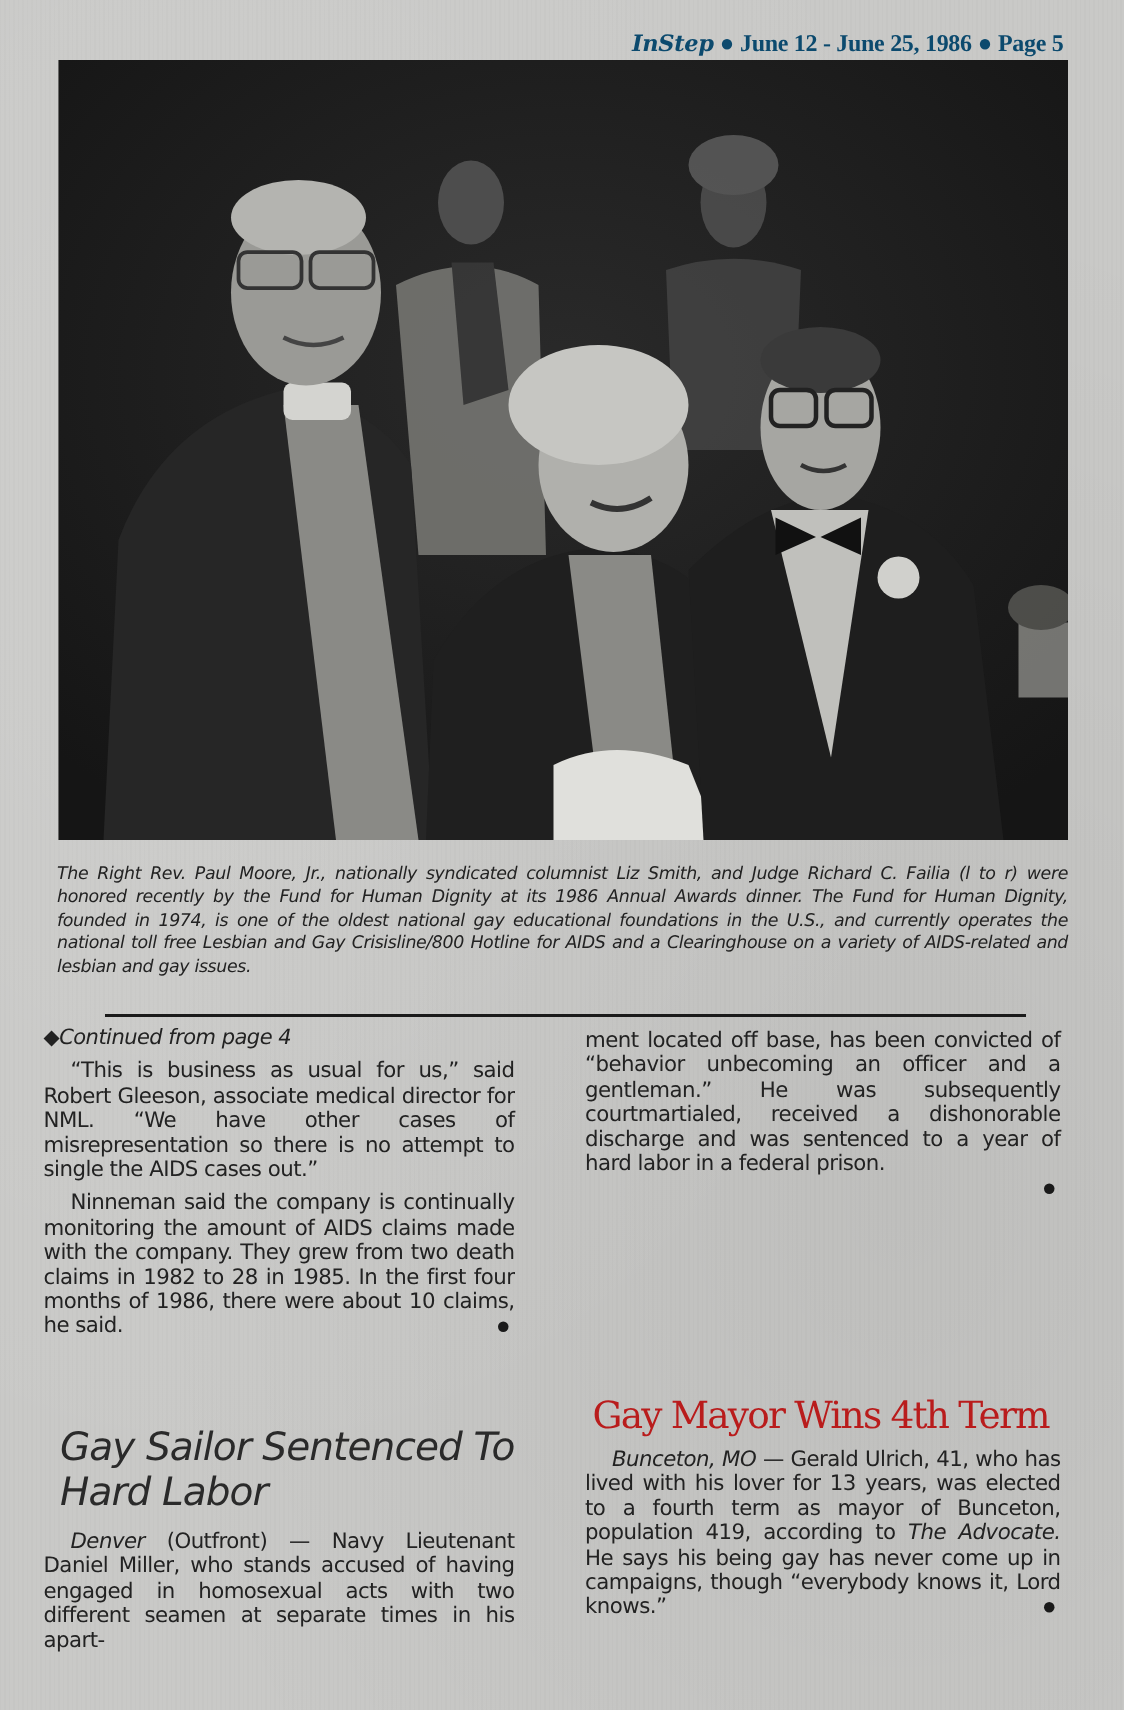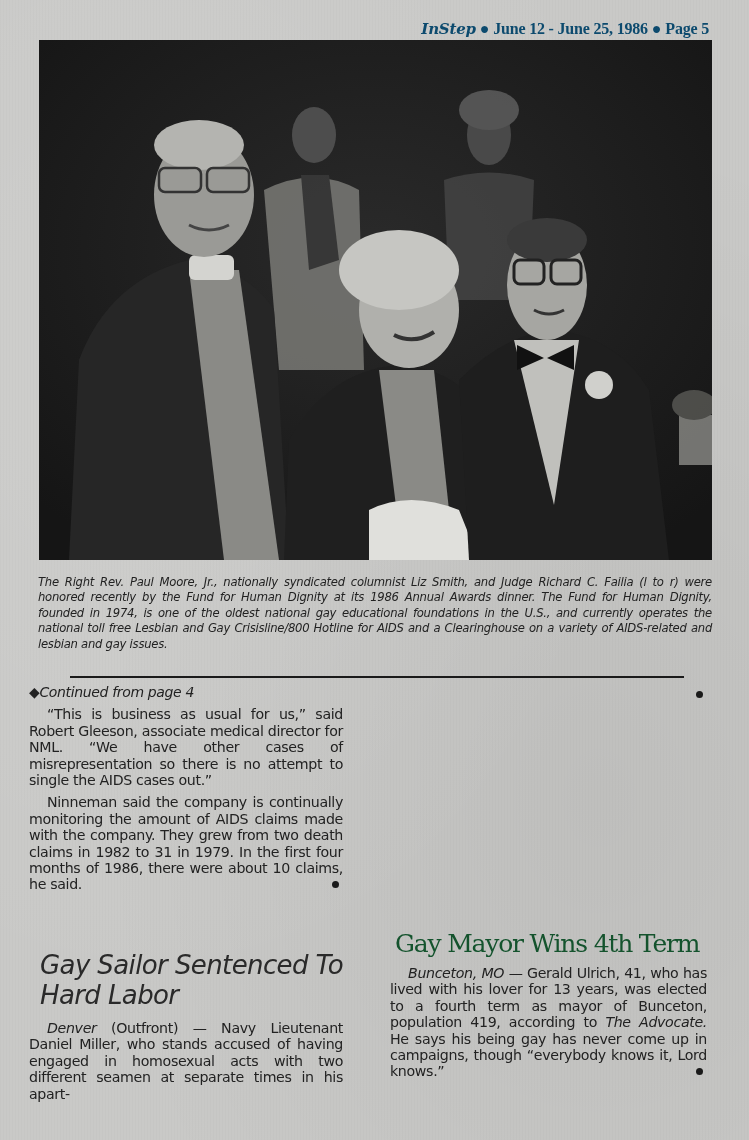--- a/index.html
+++ b/index.html
@@ -121,21 +121,21 @@
       top: 1020px;
     }
     .headline-mayor {
       position: absolute;
       left: 395px;
       top: 928px;
       font-family: "DejaVu Serif", serif;
       font-size: 25px;
       line-height: 32px;
       letter-spacing: -1.2px;
-      color: #14532d;
+      color: #b91c1c;
       margin: 0;
       font-weight: normal;
       white-space: nowrap;
     }
     .mayor-body { top: 965px; }
     .ital { font-style: italic; }
     .bold { font-weight: normal; }
   </style>
 </head>
 <body>
@@ -210,32 +210,33 @@
 <div class="caption">The Right Rev. Paul Moore, Jr., nationally syndicated columnist Liz Smith, and Judge Richard C. Failia (l to r) were honored recently by the Fund for Human Dignity at its 1986 Annual Awards dinner. The Fund for Human Dignity, founded in 1974, is one of the oldest national gay educational foundations in the U.S., and currently operates the national toll free Lesbian and Gay Crisisline/800 Hotline for AIDS and a Clearinghouse on a variety of AIDS-related and lesbian and gay issues.</div>
 
 <div class="rule"></div>
 
 <div class="col col-left">
   <p class="continued">
     <span>◆</span><span>Continued from page 4</span>
   </p>
   <p class="indent">“This is business as usual for us,” said Robert Gleeson, associate medical director for NML. “We have other cases of misrepresentation so there is no attempt to single the AIDS cases out.”</p>
   <p class="indent">
-    <span>Ninneman said the company is continually monitoring the amount of AIDS claims made with the company. They grew from two death claims in 1982 to 31 in 1979. In the first four months of 1986, there were about 10 claims, he said.</span>
+    <span>Ninneman said the company is continually monitoring the amount of AIDS claims made with the company. They grew from two death claims in 1982 to 28 in 1985. In the first four months of 1986, there were about 10 claims, he said.</span>
     <span class="end-dot"></span>
   </p>
 </div>
 
 <h2 class="headline-sailor">Gay Sailor Sentenced To Hard Labor</h2>
 
 <div class="col col-left sailor-body">
   <p class="indent" style="margin-top:0"><span class="ital">Denver</span> <span class="bold">(Outfront)</span><span> — Navy Lieutenant Daniel Miller, who stands accused of having engaged in homosexual acts with two different seamen at separate times in his apart-</span></p>
 </div>
 
 <div class="col col-right">
+  <p>ment located off base, has been convicted of “behavior unbecoming an officer and a gentleman.” He was subsequently courtmartialed, received a dishonorable discharge and was sentenced to a year of hard labor in a federal prison.</p>
   <p style="height:16px;">
       <span class="end-dot"></span>
     </p>
 </div>
 
 <h2 class="headline-mayor">Gay Mayor Wins 4th Term</h2>
 
 <div class="col col-right mayor-body">
   <p class="indent" style="margin-top:0"><span class="ital">Bunceton, MO</span><span> — Gerald Ulrich, 41, who has lived with his lover for 13 years, was elected to a fourth term as mayor of Bunceton, population 419, according to </span><span class="ital">The Advocate.</span><span> He says his being gay has never come up in campaigns, though “everybody knows it, Lord knows.”</span><span class="end-dot"></span></p>
 </div>

